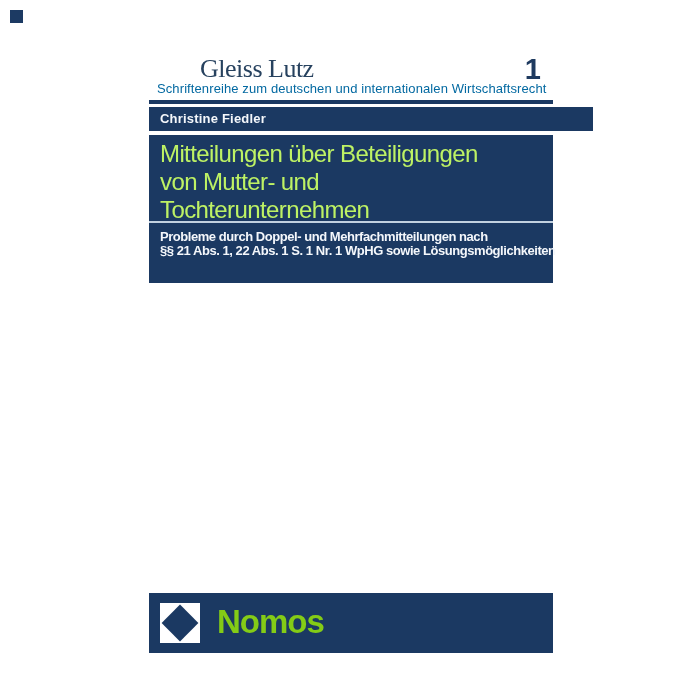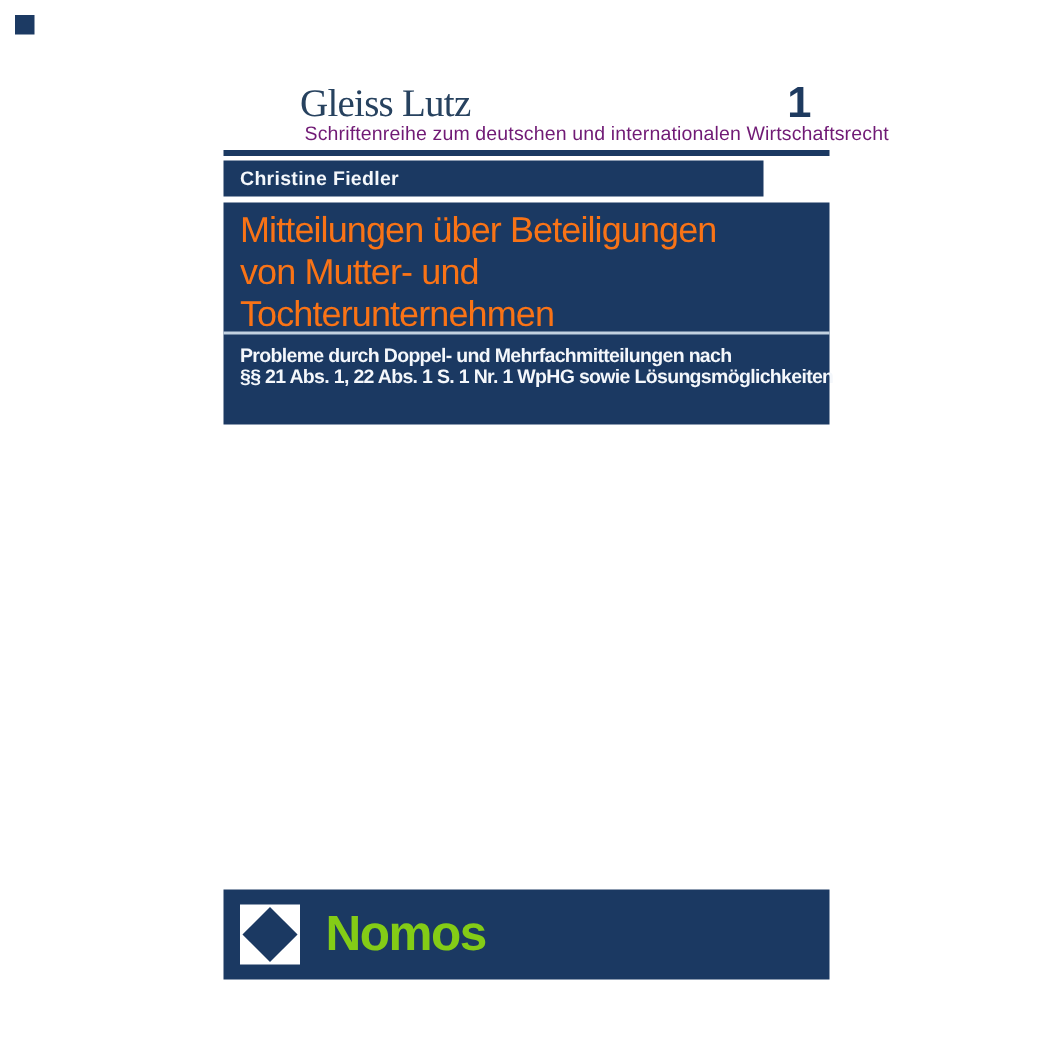--- a/index.html
+++ b/index.html
@@ -12,32 +12,32 @@
     position:absolute;left:155px;top:56px;
     font-family:"Liberation Serif", serif;font-size:26px;line-height:26px;
     letter-spacing:-0.5px;color:#27425f;white-space:nowrap;margin-left:45px;
   }
   .volume-number{
     position:absolute;right:159px;top:55px;
     font-size:29px;line-height:29px;font-weight:600;color:#1e3a5f;
   }
   .series-subtitle{
     position:absolute;left:157px;top:81px;
-    font-size:13px;line-height:15px;color:#701a75;letter-spacing:0.1px;white-space:nowrap;margin-left:46px;
+    font-size:13px;line-height:15px;color:#0369a1;letter-spacing:0.1px;white-space:nowrap;
   }
   .header-rule{position:absolute;left:149px;top:100px;width:404px;height:4px;background:#1b3962;}
   .author-bar{
-    position:absolute;left:149px;top:107px;width:360px;height:24px;background:#1b3962;
+    position:absolute;left:149px;top:107px;width:444px;height:24px;background:#1b3962;
     color:#f4f7fb;font-size:13px;font-weight:600;line-height:24px;
     padding-left:11px;box-sizing:border-box;letter-spacing:0.2px;
   }
   .title-box{position:absolute;left:149px;top:135px;width:404px;height:148px;background:#1b3962;box-sizing:border-box;}
   .title-zone{padding:5px 8px 0 11px;height:86px;box-sizing:border-box;}
   .title-line{
-    color:#f97316;font-size:24px;line-height:28px;font-weight:400;
+    color:#bef264;font-size:24px;line-height:28px;font-weight:400;
     letter-spacing:-0.6px;white-space:nowrap;
   }
   .title-subtitle-divider{width:404px;height:2px;background:#c2d1e0;}
   .subtitle-zone{padding:7px 16px 0 11px;box-sizing:border-box;}
   .subtitle-line{
     color:#f4f7fb;font-size:13px;line-height:13.5px;font-weight:600;
     letter-spacing:-0.45px;white-space:nowrap;
   }
   .nomos-bar{position:absolute;left:149px;top:593px;width:404px;height:60px;background:#1b3962;}
   .nomos-square{position:absolute;left:11px;top:10px;width:40px;height:40px;background:#ffffff;}

